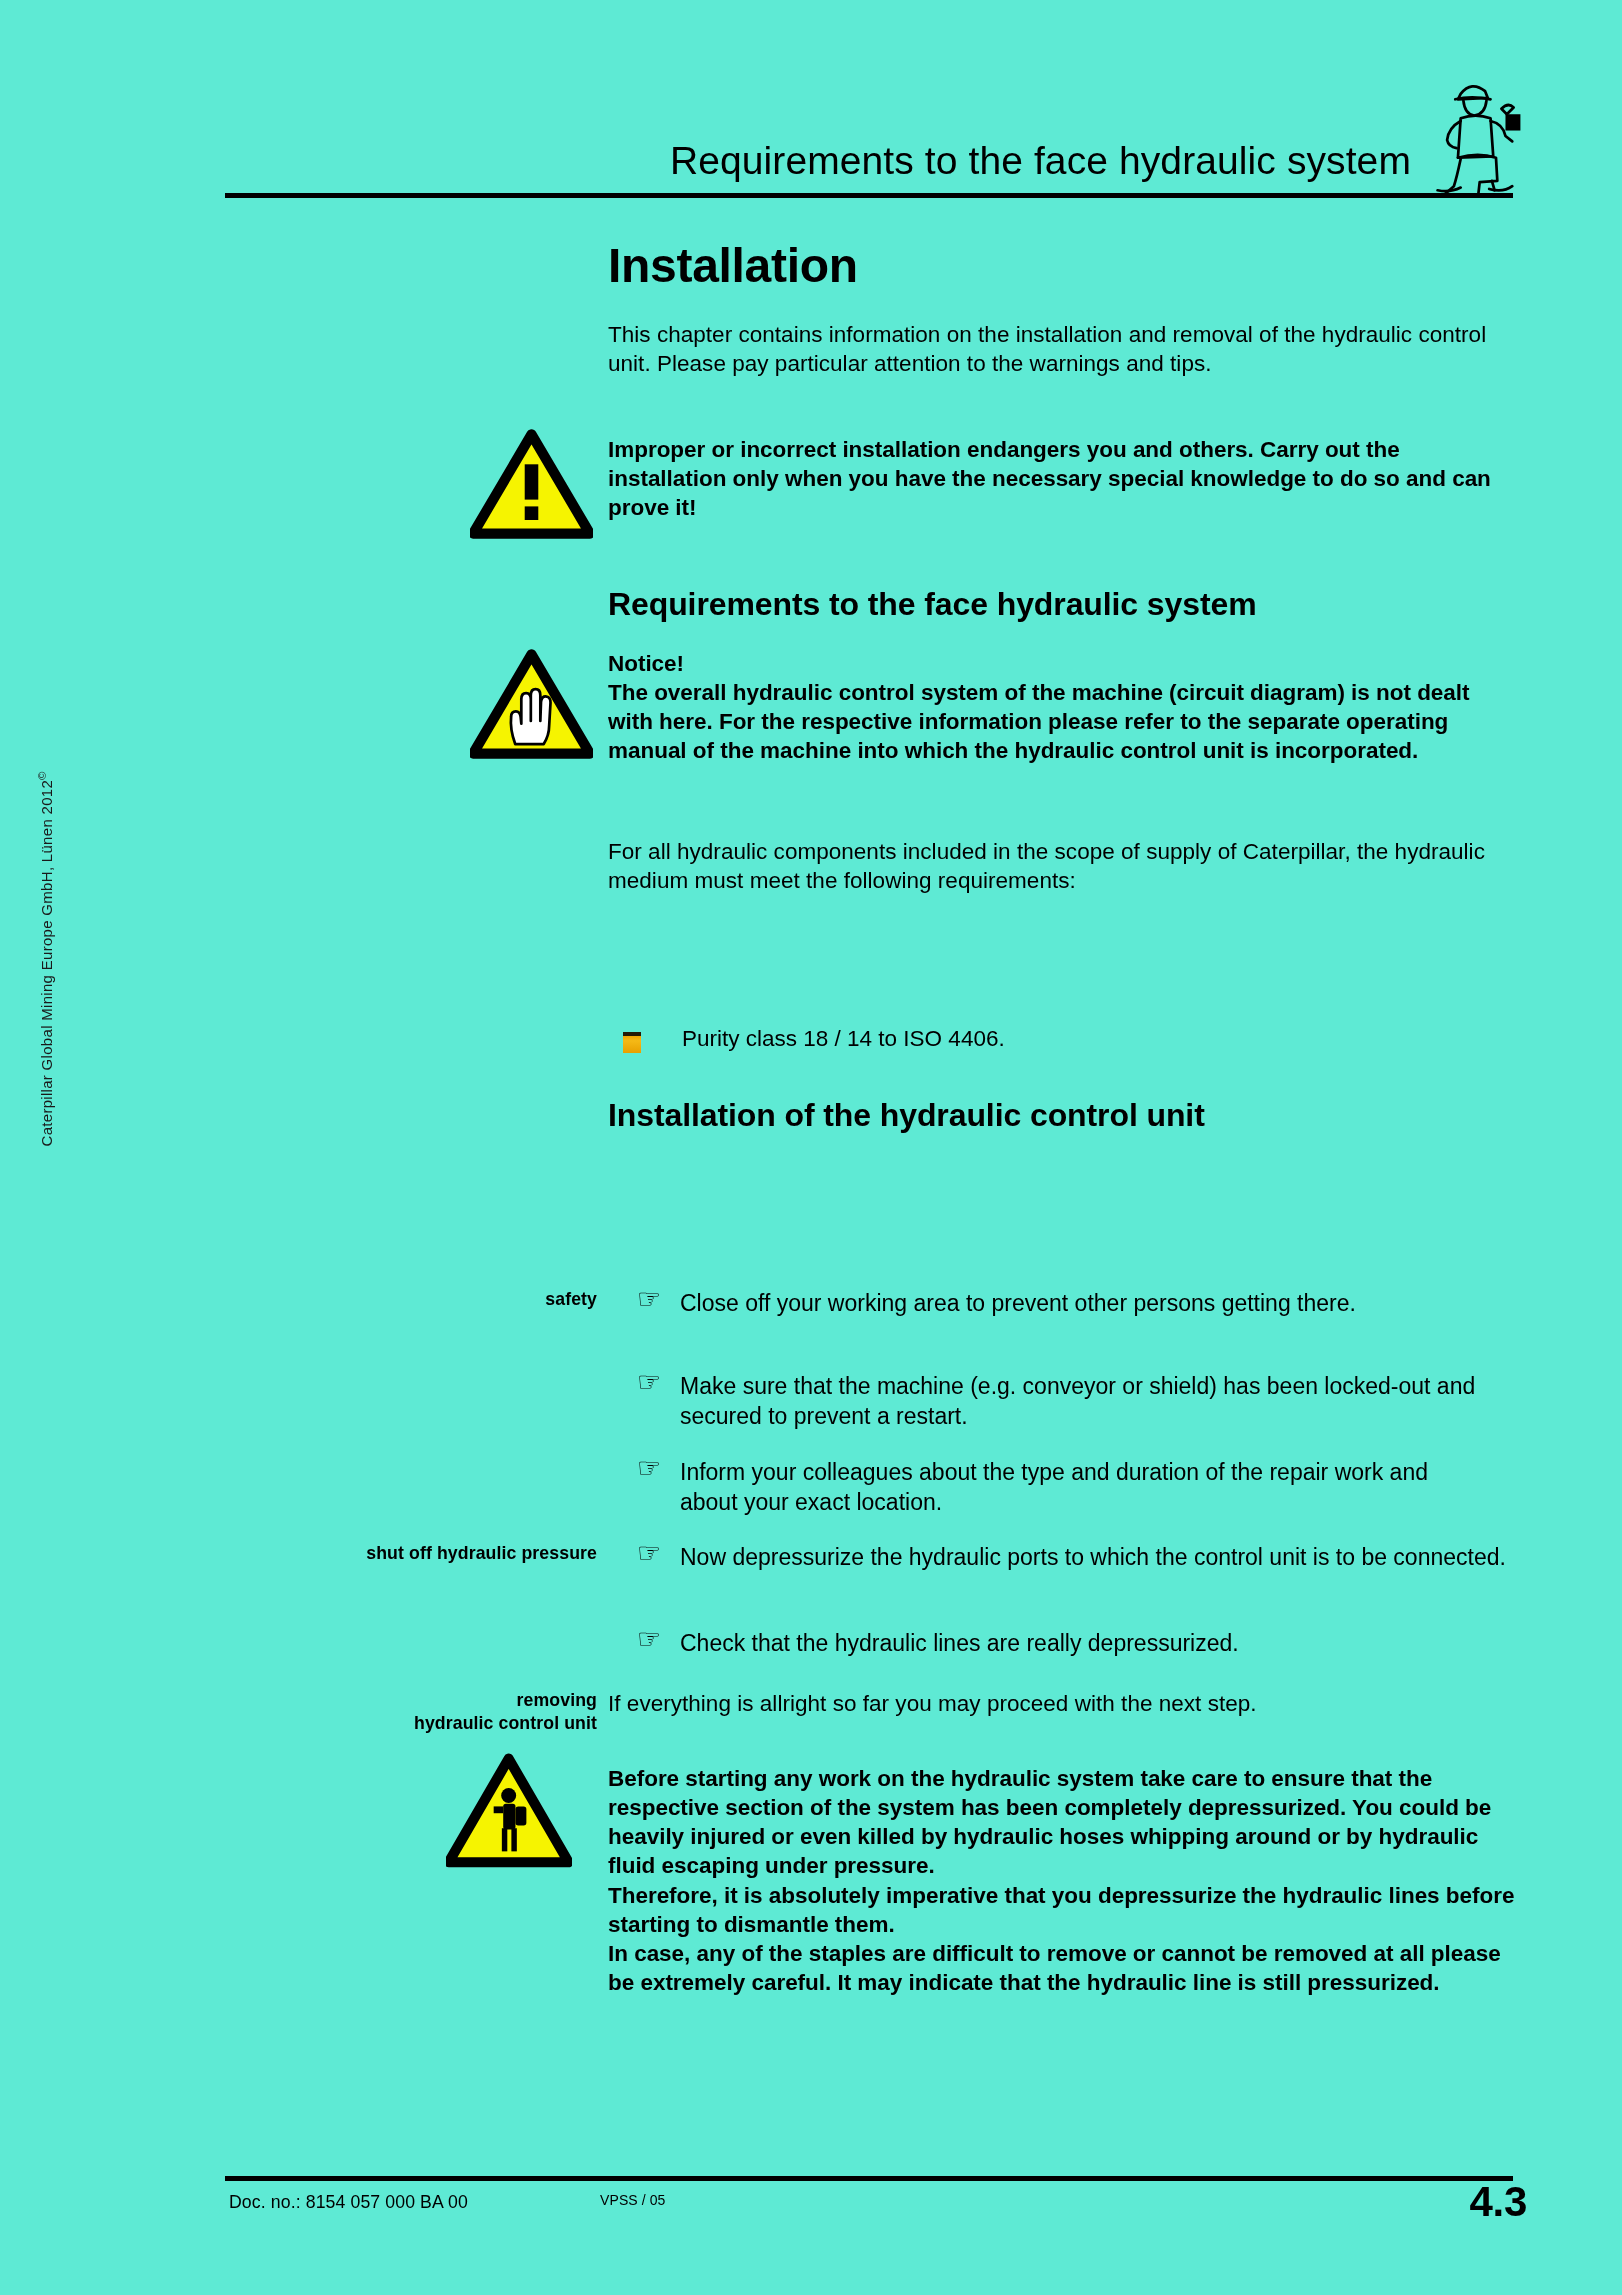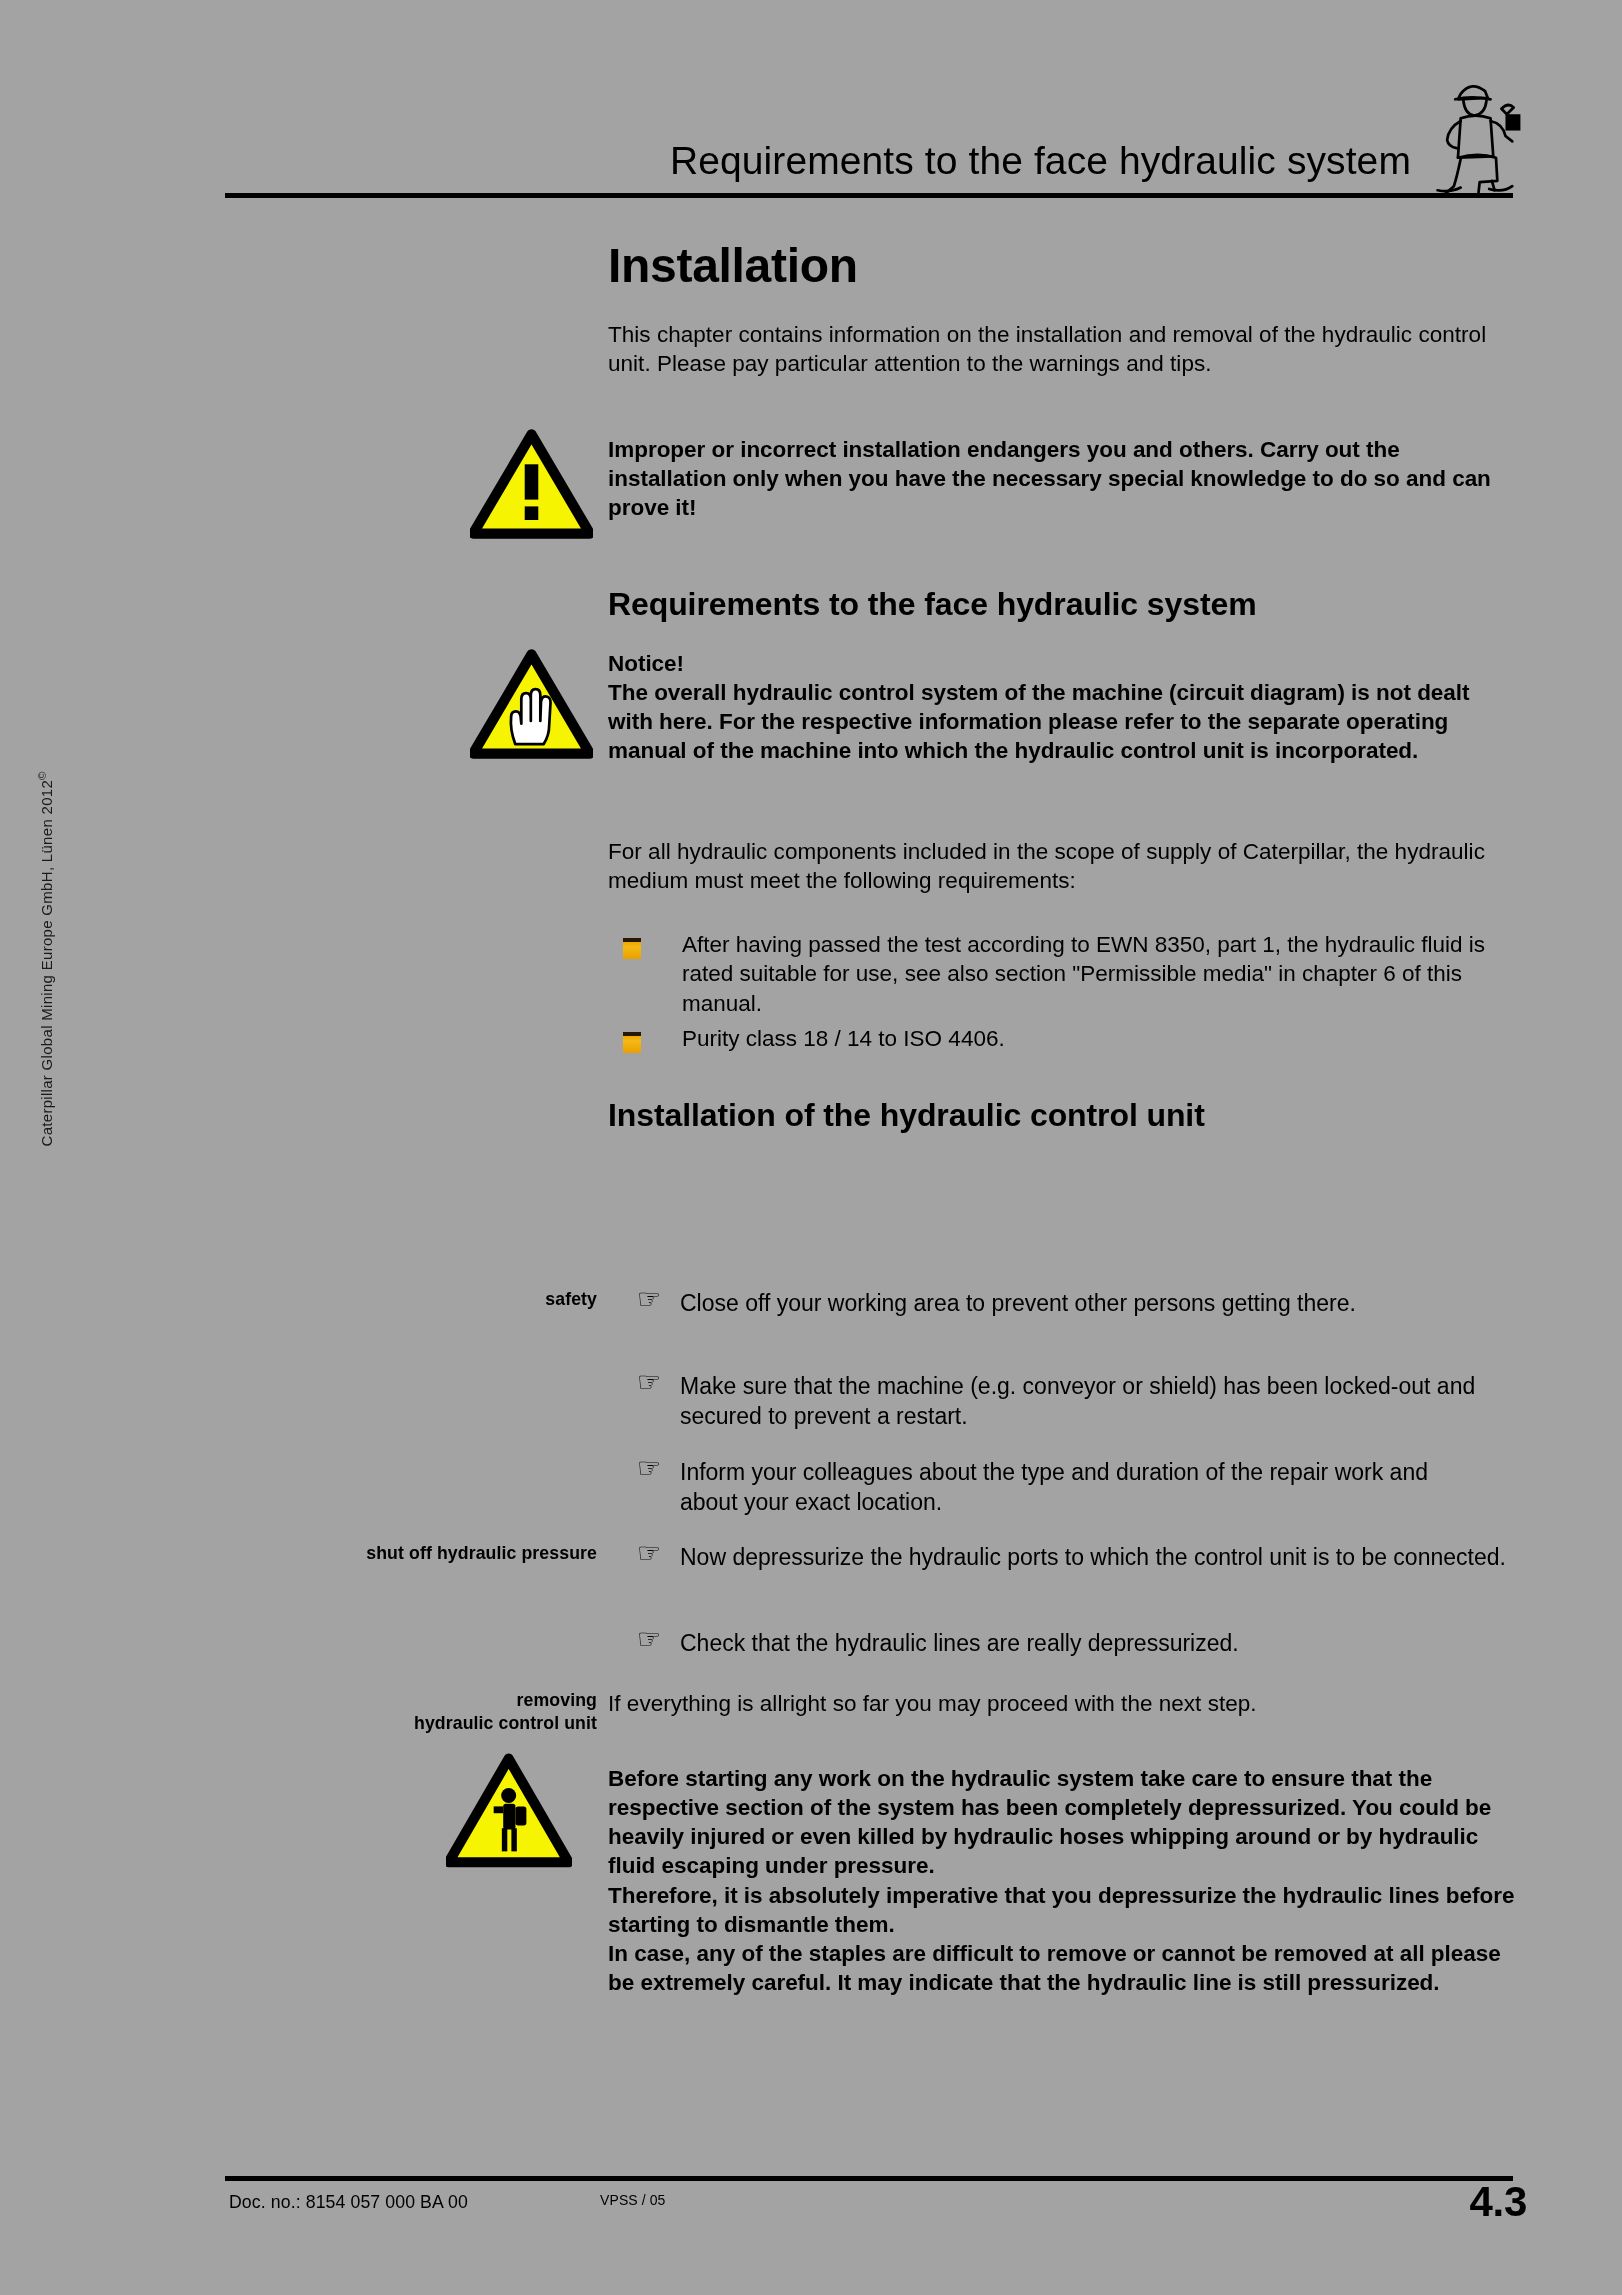--- a/index.html
+++ b/index.html
@@ -8,21 +8,21 @@
     background: #ffffff;
   }
   body {
     font-family: "Liberation Sans", sans-serif;
     color: #000000;
   }
   .page {
     position: relative;
     width: 1622px;
     height: 2295px;
-    background: #a3a3a3;
+    background: #5eead4;
     overflow: hidden;
   }
 
   
   .header {
     position: absolute;
     left: 225px;
     top: 116px;
     width: 1288px;
     height: 82px;
@@ -285,24 +285,20 @@
 
     <div class="col" style="top:837px; width:886px;">
       <p class="body">For all hydraulic components included in the scope of supply of Caterpillar, the hydraulic medium must meet the following requirements:</p>
     </div>
 
     <div class="col" style="top:649px; width:900px;">
       <p class="bold">Notice!</p>
       <p class="bold">The overall hydraulic control system of the machine (circuit diagram) is not dealt with here. For the respective information please refer to the separate operating manual of the machine into which the hydraulic control unit is incorporated.</p>
     </div>
 
-    <div class="sq-item" style="top:930px;">
-      <span class="sq-bullet"></span>
-      <p class="sq-text">After having passed the test according to EWN 8350, part 1, the hydraulic fluid is rated suitable for use, see also section "Permissible media" in chapter 6 of this manual.</p>
-    </div>
     <div class="sq-item" style="top:1024px;">
       <span class="sq-bullet"></span>
       <p class="sq-text">Purity class 18 / 14 to ISO 4406.</p>
     </div>
 
     <div class="col" style="top:1099px;">
       <h2 class="section">Installation of the hydraulic control unit</h2>
     </div>
 
 

